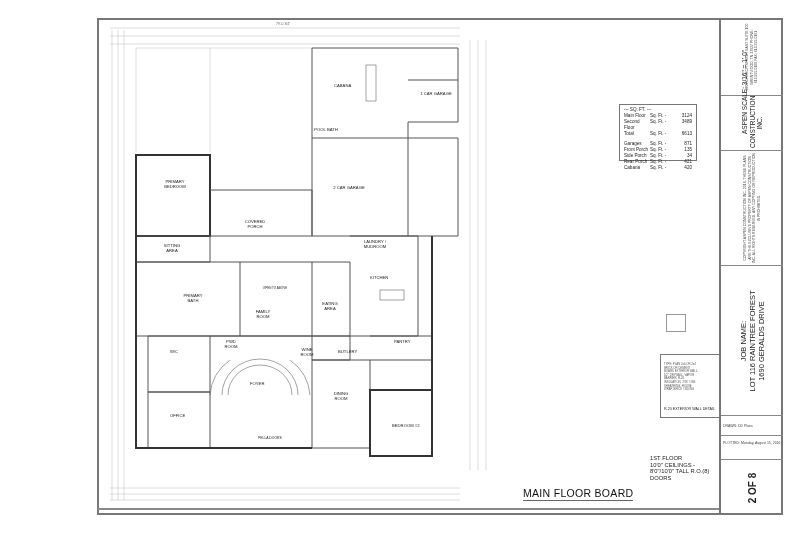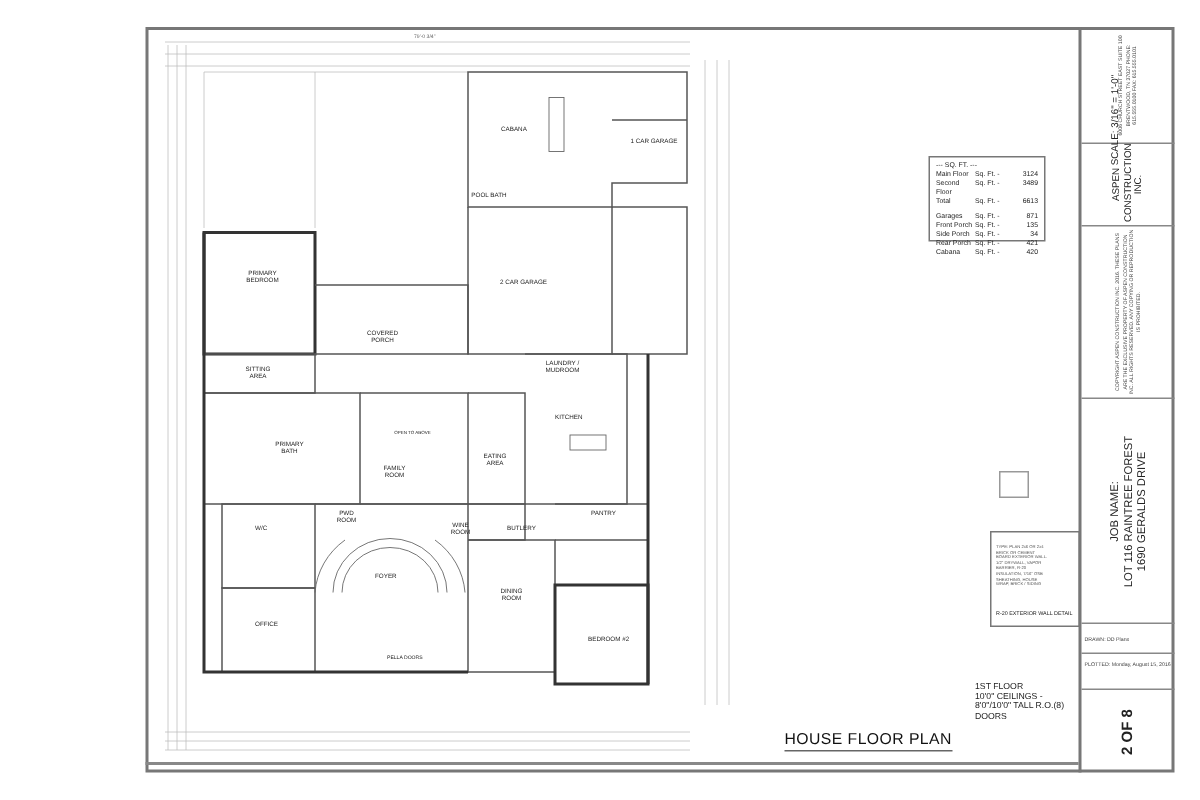--- a/index.html
+++ b/index.html
@@ -155,21 +155,21 @@
 
 <div class="detail">
   <div class="t">TYPE: PLAN 2x6 OR 2x4 BRICK OR CEMENT BOARD EXTERIOR WALL. 1/2" DRYWALL, VAPOR BARRIER, R-20 INSULATION, 7/16" OSB SHEATHING, HOUSE WRAP, BRICK / SIDING</div>
   <div class="cap">R-20 EXTERIOR WALL DETAIL</div>
 </div>
 
 <div class="notes">1ST FLOOR
 10'0" CEILINGS -
 8'0"/10'0" TALL R.O.(8)
 DOORS</div>
-<div class="plan-title">HOUSE FLOOR PLAN</div>
+<div class="plan-title">MAIN FLOOR BOARD</div>
 
 <div class="tb">
   <div class="tb-cell" style="top:0;height:78px;">
     <div class="vtext tiny" style="width:70px;white-space:normal;">6006 CHURCH STREET EAST SUITE 100 BRENTWOOD, TN 37027 PHONE: 615.555.0100 FAX: 615.555.0101</div>
   </div>
   <div class="tb-cell" style="top:78px;height:55px;">
     <div class="vtext" style="font-size:6.5px;line-height:7.5px;width:50px;white-space:normal;">ASPEN CONSTRUCTION INC.</div>
   </div>
   <div class="tb-cell" style="top:133px;height:115px;">
     <div class="vtext tiny" style="width:110px;white-space:normal;">COPYRIGHT ASPEN CONSTRUCTION INC. 2016. THESE PLANS ARE THE EXCLUSIVE PROPERTY OF ASPEN CONSTRUCTION INC. ALL RIGHTS RESERVED. ANY COPYING OR REPRODUCTION IS PROHIBITED.</div>

